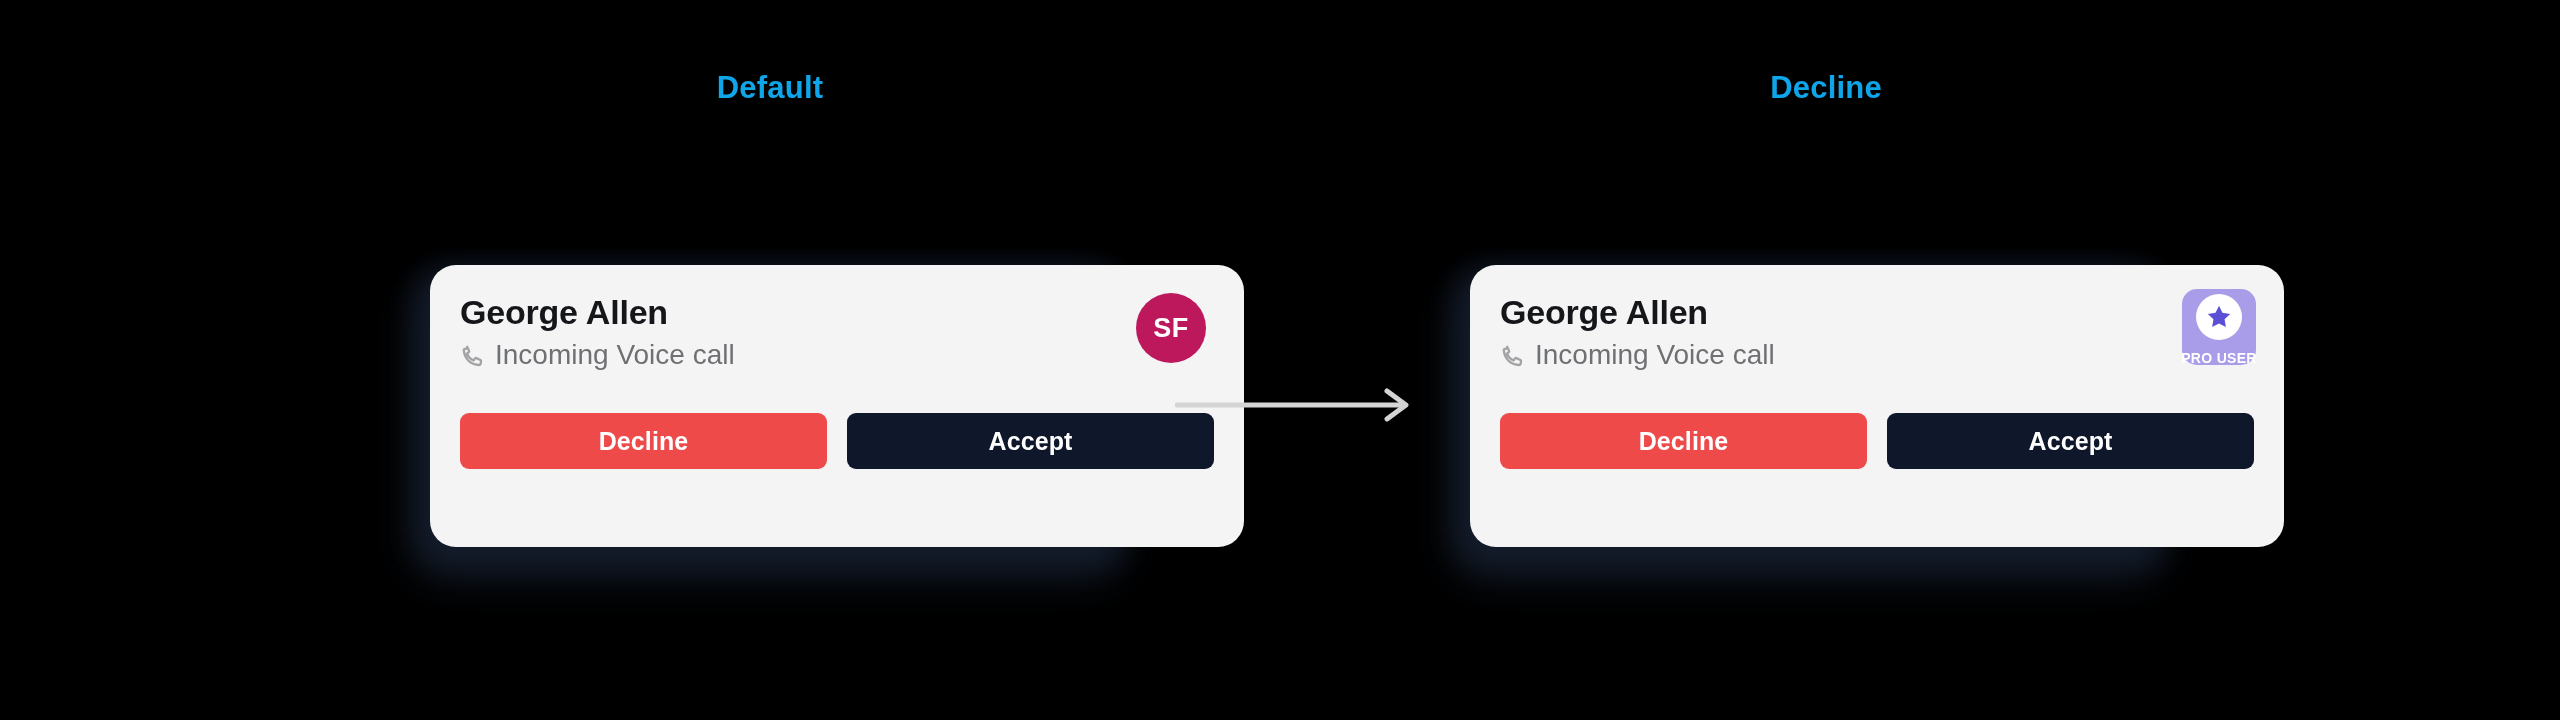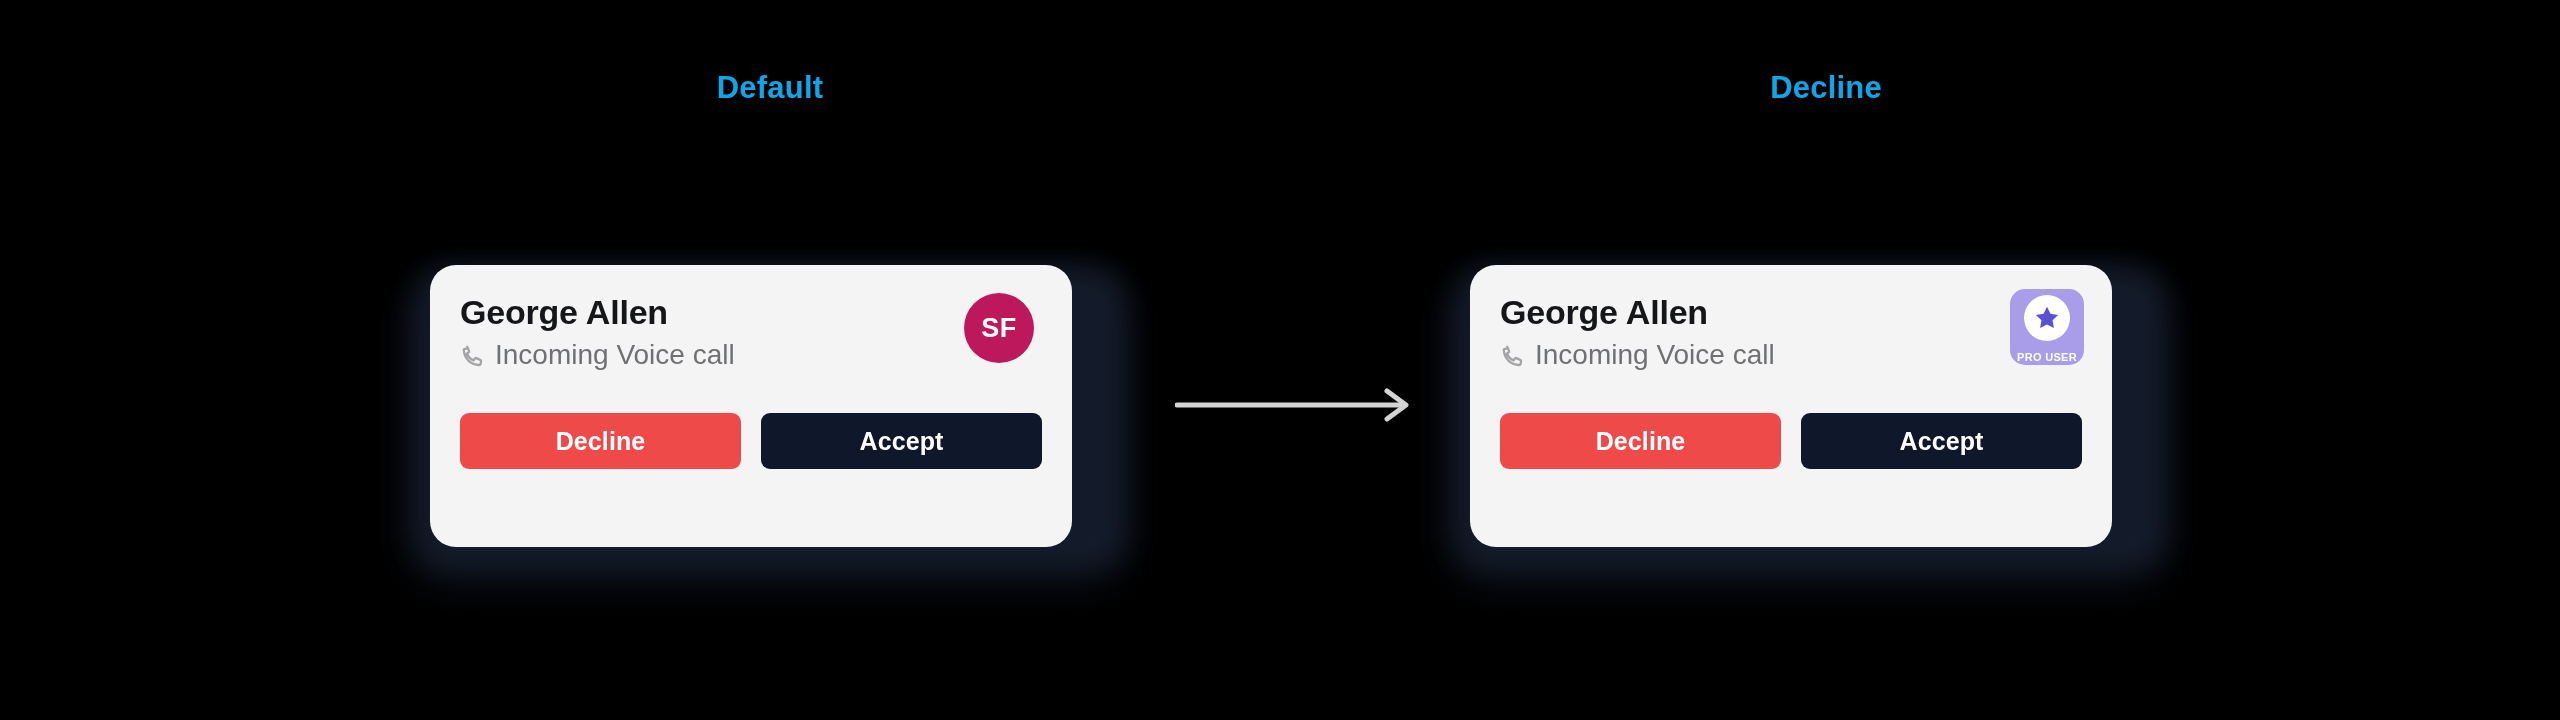--- a/index.html
+++ b/index.html
@@ -67,21 +67,21 @@
     height: 300px;
     background: #101722;
     filter: blur(22px);
     opacity: 0.85;
   }
 
   .card {
     position: absolute;
     left: 0;
     top: 0;
-    width: 642px;
+    width: 814px;
     height: 282px;
     border-radius: 26px;
     background: #f4f4f5;
     box-sizing: border-box;
     padding: 28px 30px 26px 30px;
   }
 
   
   .card-head {
     position: relative;
@@ -166,21 +166,21 @@
     justify-content: center;
   }
   .star-icon {
     width: 28px;
     height: 28px;
     display: block;
     color: #5b4fd6;
   }
   .star-icon svg { display: block; width: 100%; height: 100%; }
   .pro-badge-label {
-    font-size: 11px;
+    font-size: 14px;
     font-weight: 700;
     color: #ffffff;
     letter-spacing: 0.3px;
     line-height: 1;
     white-space: nowrap;
     margin-top: 8px;
   }
 
   
   .actions {

